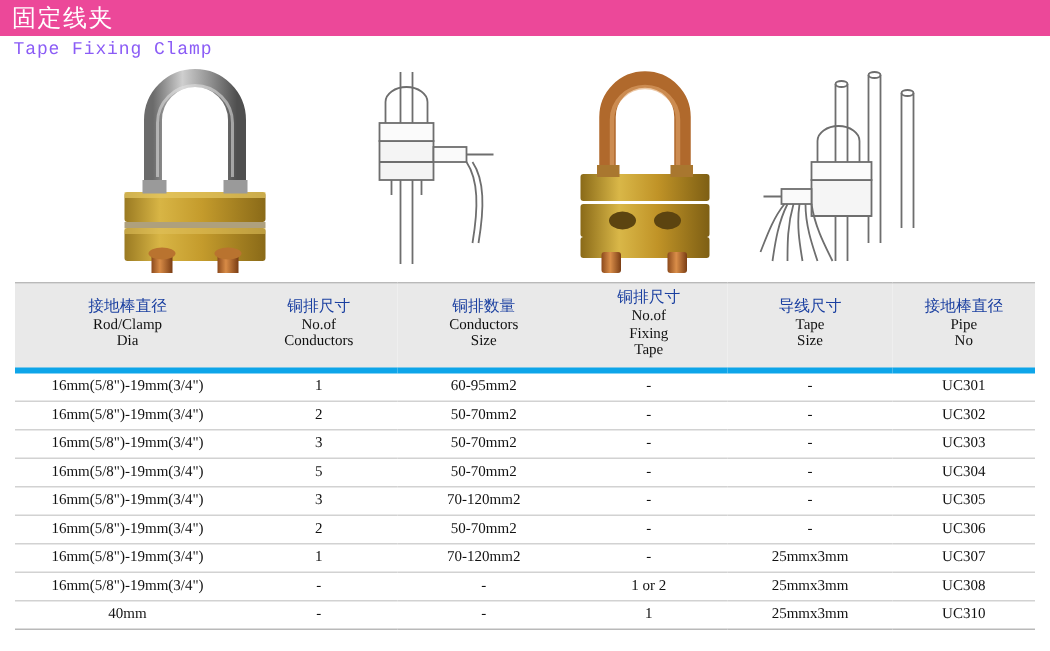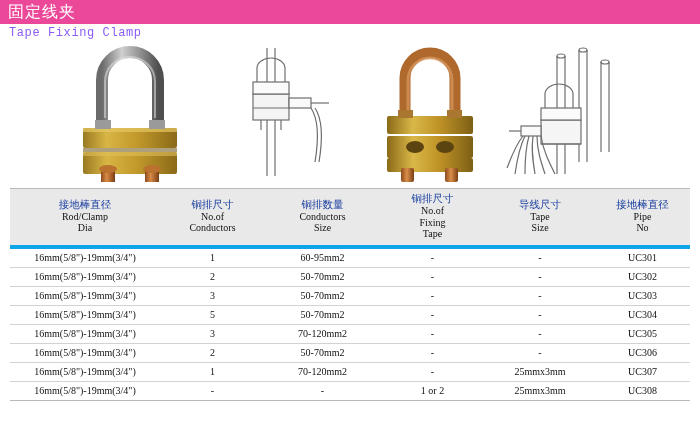--- a/index.html
+++ b/index.html
@@ -362,17 +362,25 @@
           <td>UC307</td>
         </tr>
         <tr>
           <td>16mm(5/8")-19mm(3/4")</td>
           <td>-</td>
           <td>-</td>
           <td>1 or 2</td>
           <td>25mmx3mm</td>
           <td>UC308</td>
         </tr>
+        <tr>
+          <td>40mm</td>
+          <td>-</td>
+          <td>-</td>
+          <td>1</td>
+          <td>25mmx3mm</td>
+          <td>UC310</td>
+        </tr>
       </tbody>
     </table>
   </div>
 
 </div>
 
 </body></html>

